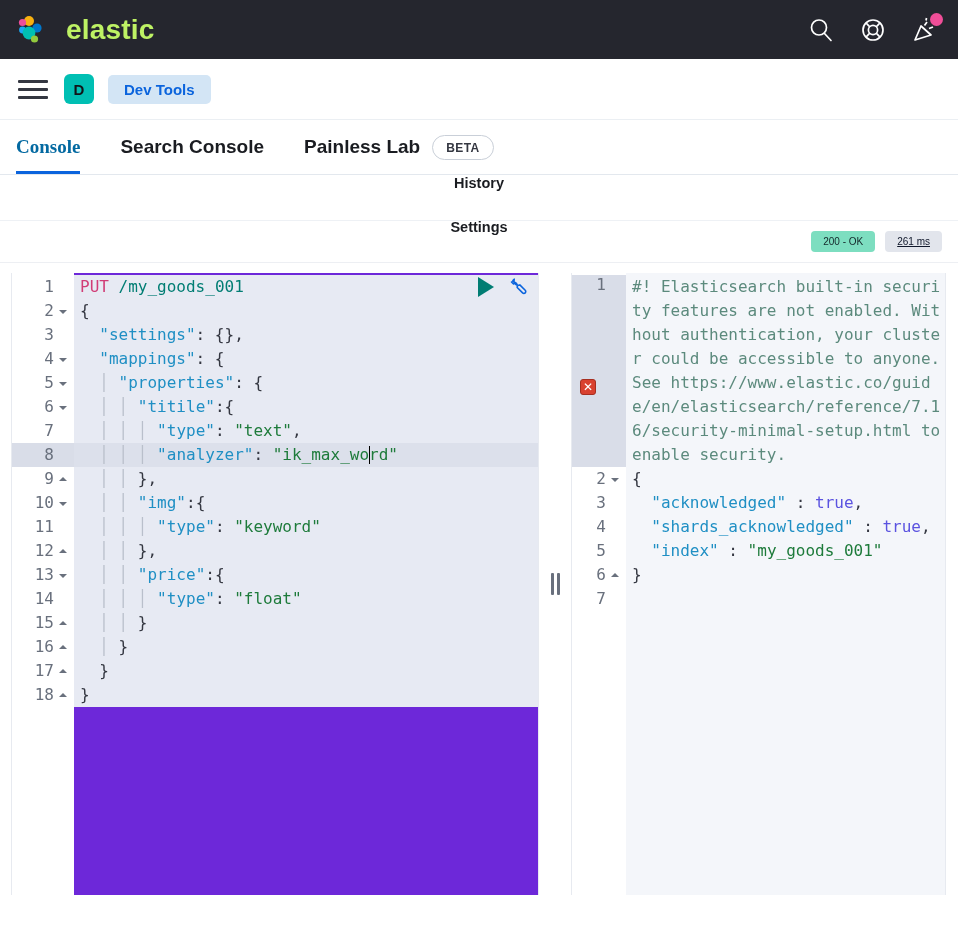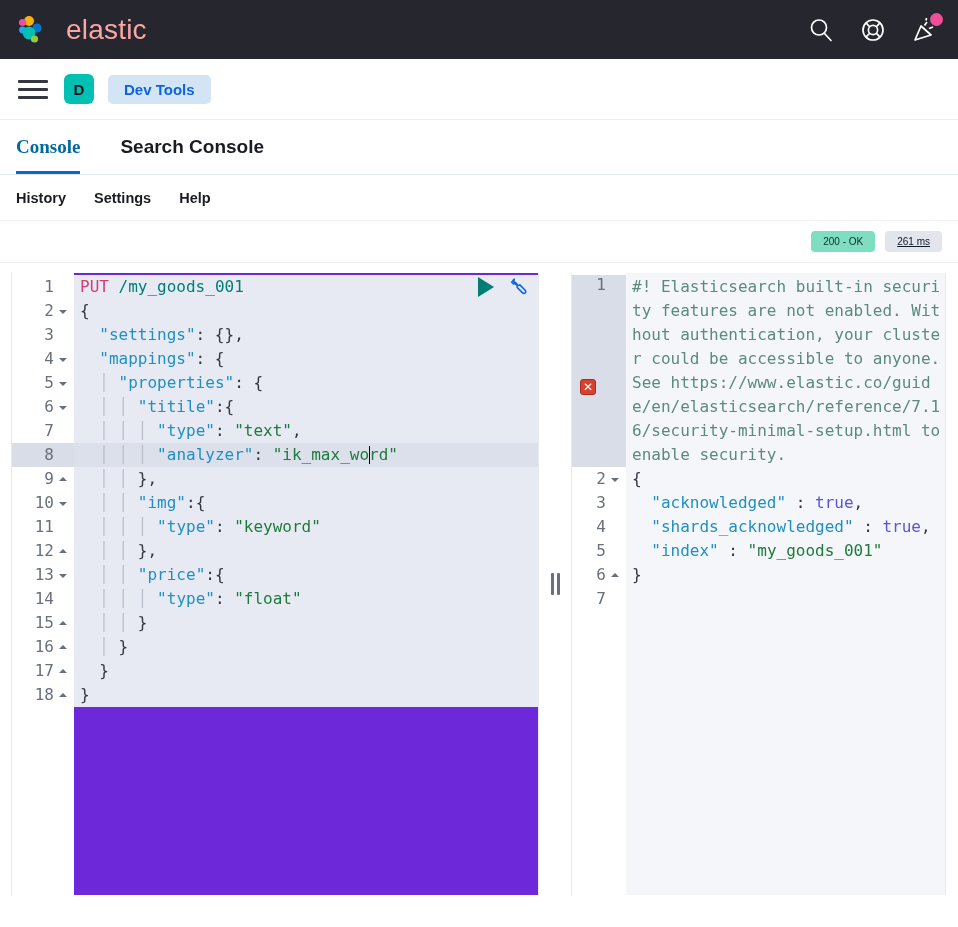--- a/index.html
+++ b/index.html
@@ -15,24 +15,24 @@
   .topbar {
     height: 59px;
     background: #25262E;
     display: flex;
     align-items: center;
     padding: 0 18px 0 16px;
   }
   .brand { display: flex; align-items: center; gap: 14px; }
   .brand-logo { width: 36px; height: 34px; position: relative; }
   .brand-name {
-    color: #fca5a5;
+    color: #bef264;
     font-size: 28px;
     letter-spacing: .2px;
-    font-weight: 400;
+    font-weight: 700;
     line-height: 1;
   }
   .topbar-spacer { flex: 1 1 auto; }
   .topbar-actions { display: flex; align-items: center; gap: 22px; }
   .ticon { width: 30px; height: 30px; position: relative; display: block; cursor: pointer; }
   .notif-dot {
     position: absolute; right: -3px; top: -2px;
     width: 13px; height: 13px; border-radius: 50%;
     background: #F04E98;
   }
@@ -98,20 +98,21 @@
   }
 
   
   .submenu {
     height: 46px;
     display: flex; align-items: center;
     padding: 0 16px;
     gap: 28px;
     background: #FFFFFF;
     border-bottom: 1px solid #EEF1F5;
+    flex-direction: column;
   }
   .submenu-item {
     font-size: 14.5px; font-weight: 700;
     color: #1A1C21;
     cursor: pointer;
   }
 
   
   .statusstrip {
     height: 42px;
@@ -313,20 +314,24 @@
   <span class="crumb-badge">Dev Tools</span>
 </div>
 
 <div class="tabbar">
   <div class="tab active">
     <span>Console</span>
   </div>
   <div class="tab">
     <span>Search Console</span>
   </div>
+  <div class="tab">
+    <span>Painless Lab</span>
+    <span class="beta-pill">BETA</span>
+  </div>
 </div>
 
 <div class="submenu">
   <span class="submenu-item">History</span>
   <span class="submenu-item">Settings</span>
   <span class="submenu-item">Help</span>
 </div>
 
 <div class="statusstrip">
   <span class="badge badge-ok">200 - OK</span>

